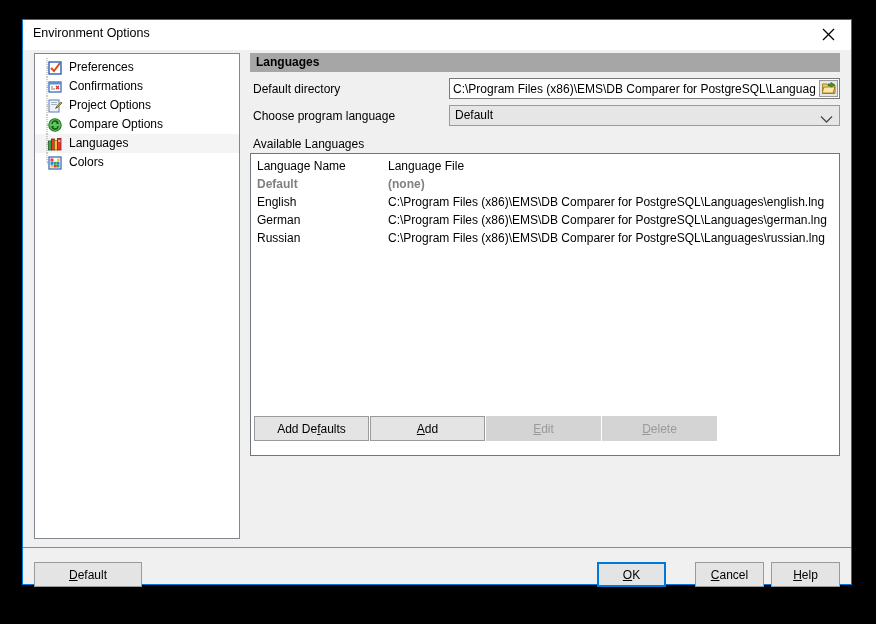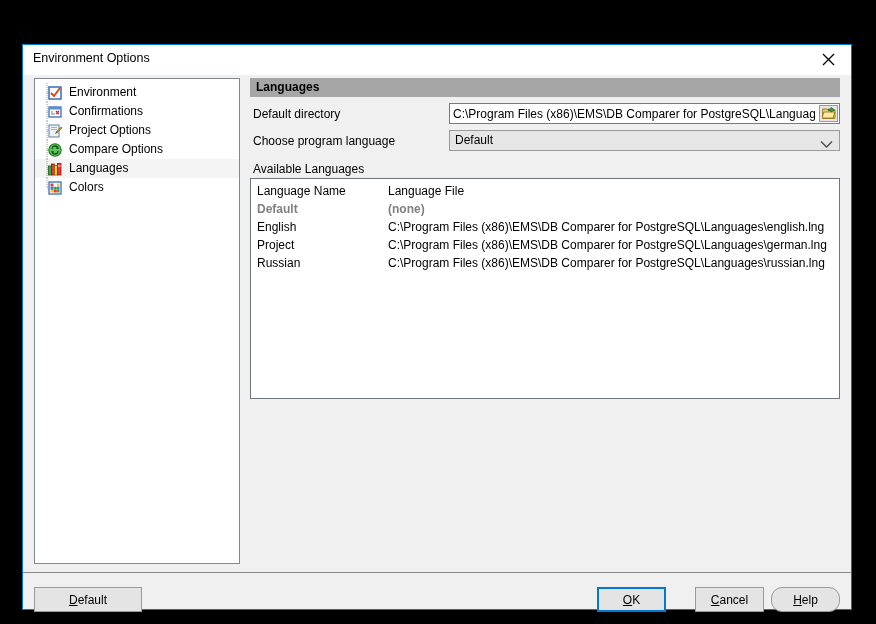--- a/index.html
+++ b/index.html
@@ -9,21 +9,21 @@
     width: 876px;
     height: 624px;
     overflow: hidden;
     font-family: "Liberation Sans", sans-serif;
   }
 
   
   #window {
     position: absolute;
     left: 22px;
-    top: 44px;
+    top: 19px;
     width: 830px;
     height: 566px;
     background: #b91c1c;
     border: 1px solid #0078d7;
     box-sizing: border-box;
   }
 
   
   #titlebar {
     position: relative;
@@ -203,21 +203,21 @@
     right: 6px;
     top: 4px;
   }
 
   
   #lang-list {
     position: absolute;
     left: 0px;
     top: 100px;
     right: 0px;
-    height: 221px;
+    height: 303px;
     background: #ffffff;
     border: 1px solid #6f7680;
     box-sizing: border-box;
     overflow: hidden;
   }
   .list-row {
     position: relative;
     height: 18px;
     font-size: 12px;
     color: #000000;
@@ -304,21 +304,21 @@
     justify-content: center;
     cursor: default;
   }
   #btn-default { left: 11px; width: 108px; }
   #btn-ok {
     right: 185px;
     border: 2px solid #0078d7;
     background: #e4e4e4;
   }
   #btn-cancel { right: 87px; }
-  #btn-help   { right: 11px; border-radius: 11px; }
+  #btn-help   { right: 11px; }
 
   .u { text-decoration: underline; }
 </style>
 </head>
 <body>
 
 <div id="window">
 
   <div id="titlebar">
     <div id="title-text">Environment Options</div>
@@ -339,21 +339,21 @@
           <svg width="16" height="19">
               <path d="M8 0 V19 M8 10 H15" stroke="#9a9a9a" stroke-width="1" stroke-dasharray="1,1" fill="none"></path>
             </svg>
         </div>
         <span class="tree-icon">
           <svg width="16" height="16" viewBox="0 0 16 16">
             <rect x="2" y="2" width="12" height="12" fill="#ffffff" stroke="#2a62b5" stroke-width="1.4"></rect>
             <path d="M4 8 L7 11 L13 3" stroke="#d94a19" stroke-width="2" fill="none"></path>
           </svg>
         </span>
-        <span class="tree-label">Environment</span>
+        <span class="tree-label">Preferences</span>
       </div>
 
       <div class="tree-item">
         <div class="tree-dots">
           <svg width="16" height="19">
               <path d="M8 0 V19 M8 10 H15" stroke="#9a9a9a" stroke-width="1" stroke-dasharray="1,1" fill="none"></path>
             </svg>
         </div>
         <span class="tree-icon">
           <svg width="16" height="16" viewBox="0 0 16 16">
@@ -486,30 +486,44 @@
           <span class="cell-file">(none)</span>
         </div>
 
         <div class="list-row">
           <span class="cell-name">English</span>
           <span class="cell-file">C:\Program Files (x86)\EMS\DB Comparer for PostgreSQL\Languages\english.lng</span>
         </div>
 
 
         <div class="list-row">
-          <span class="cell-name">Project</span>
+          <span class="cell-name">German</span>
           <span class="cell-file">C:\Program Files (x86)\EMS\DB Comparer for PostgreSQL\Languages\german.lng</span>
         </div>
 
         <div class="list-row">
           <span class="cell-name">Russian</span>
           <span class="cell-file">C:\Program Files (x86)\EMS\DB Comparer for PostgreSQL\Languages\russian.lng</span>
         </div>
       </div>
 
+      <div id="action-row">
+        <div class="action-btn" id="btn-add-defaults">
+          <span>Add De<span class="u">f</span>aults</span>
+        </div>
+        <div class="action-btn" id="btn-add">
+          <span><span class="u">A</span>dd</span>
+        </div>
+        <div class="action-btn disabled" id="btn-edit">
+          <span><span class="u">E</span>dit</span>
+        </div>
+        <div class="action-btn disabled" id="btn-delete">
+          <span><span class="u">D</span>elete</span>
+        </div>
+      </div>
 
     </div>
 
     <div id="footer-sep"></div>
     <div id="footer">
       <div class="footer-btn" id="btn-default">
         <span><span class="u">D</span>efault</span>
       </div>
       <div class="footer-btn" id="btn-ok">
         <span><span class="u">O</span>K</span>

